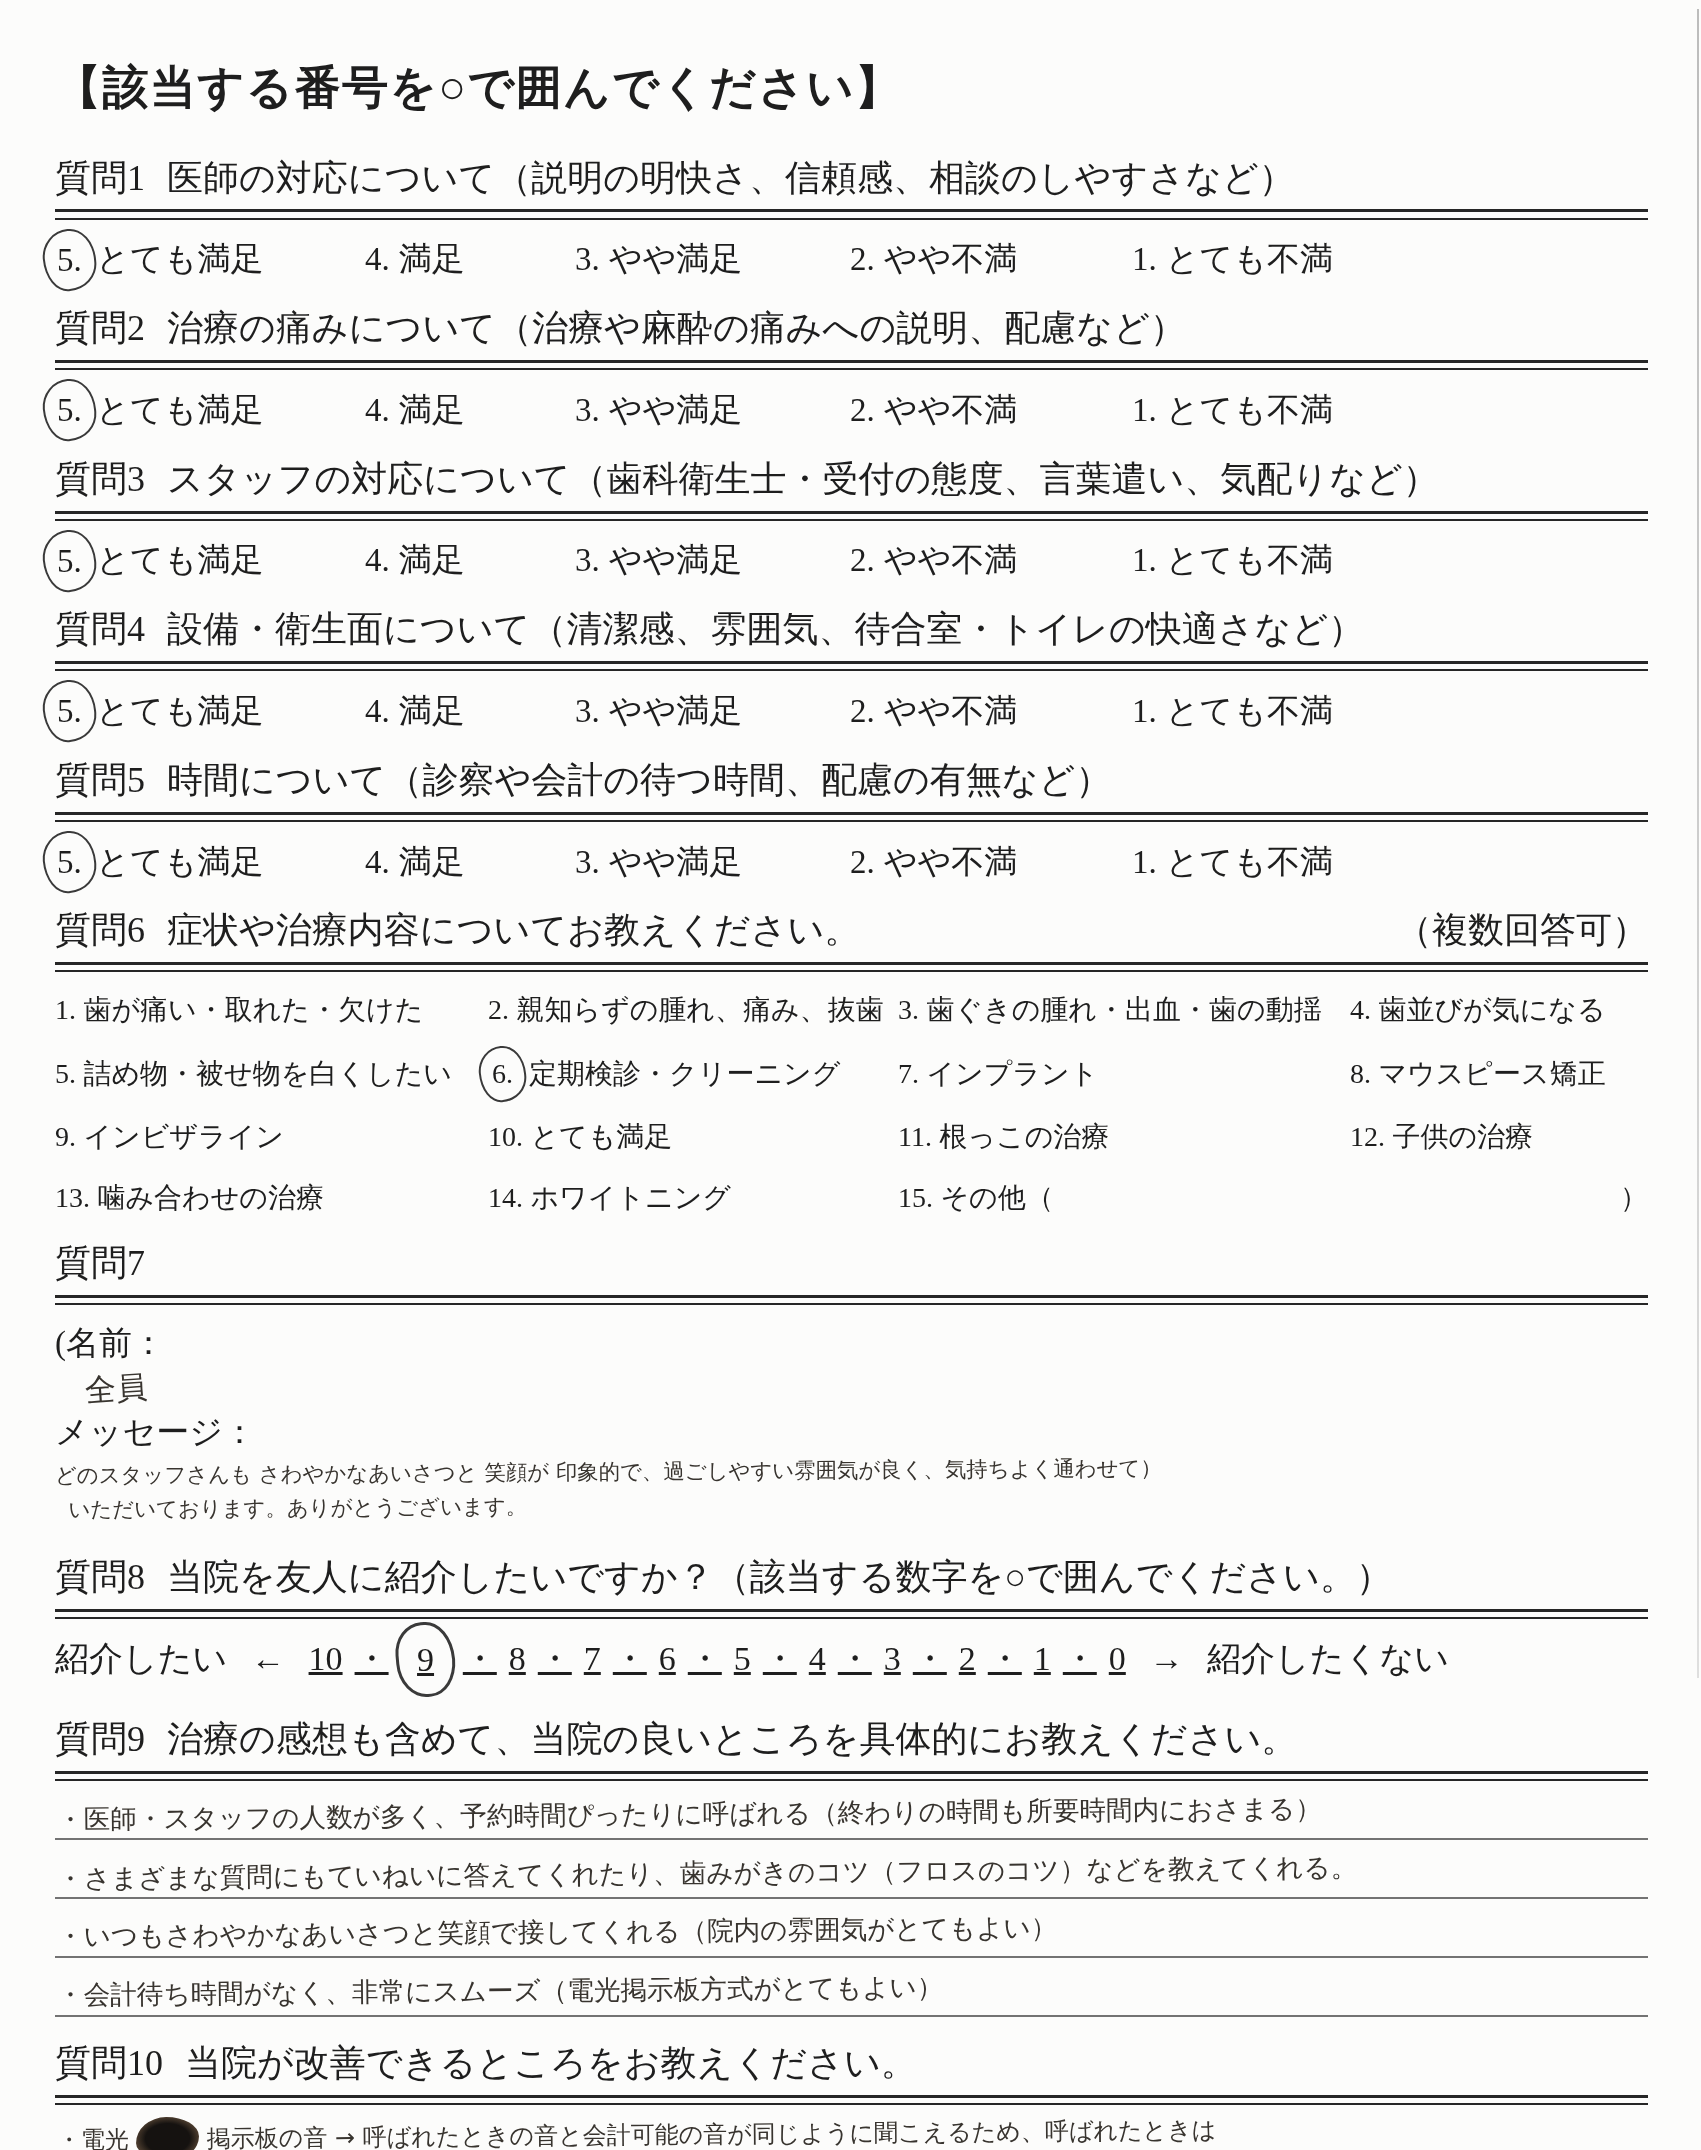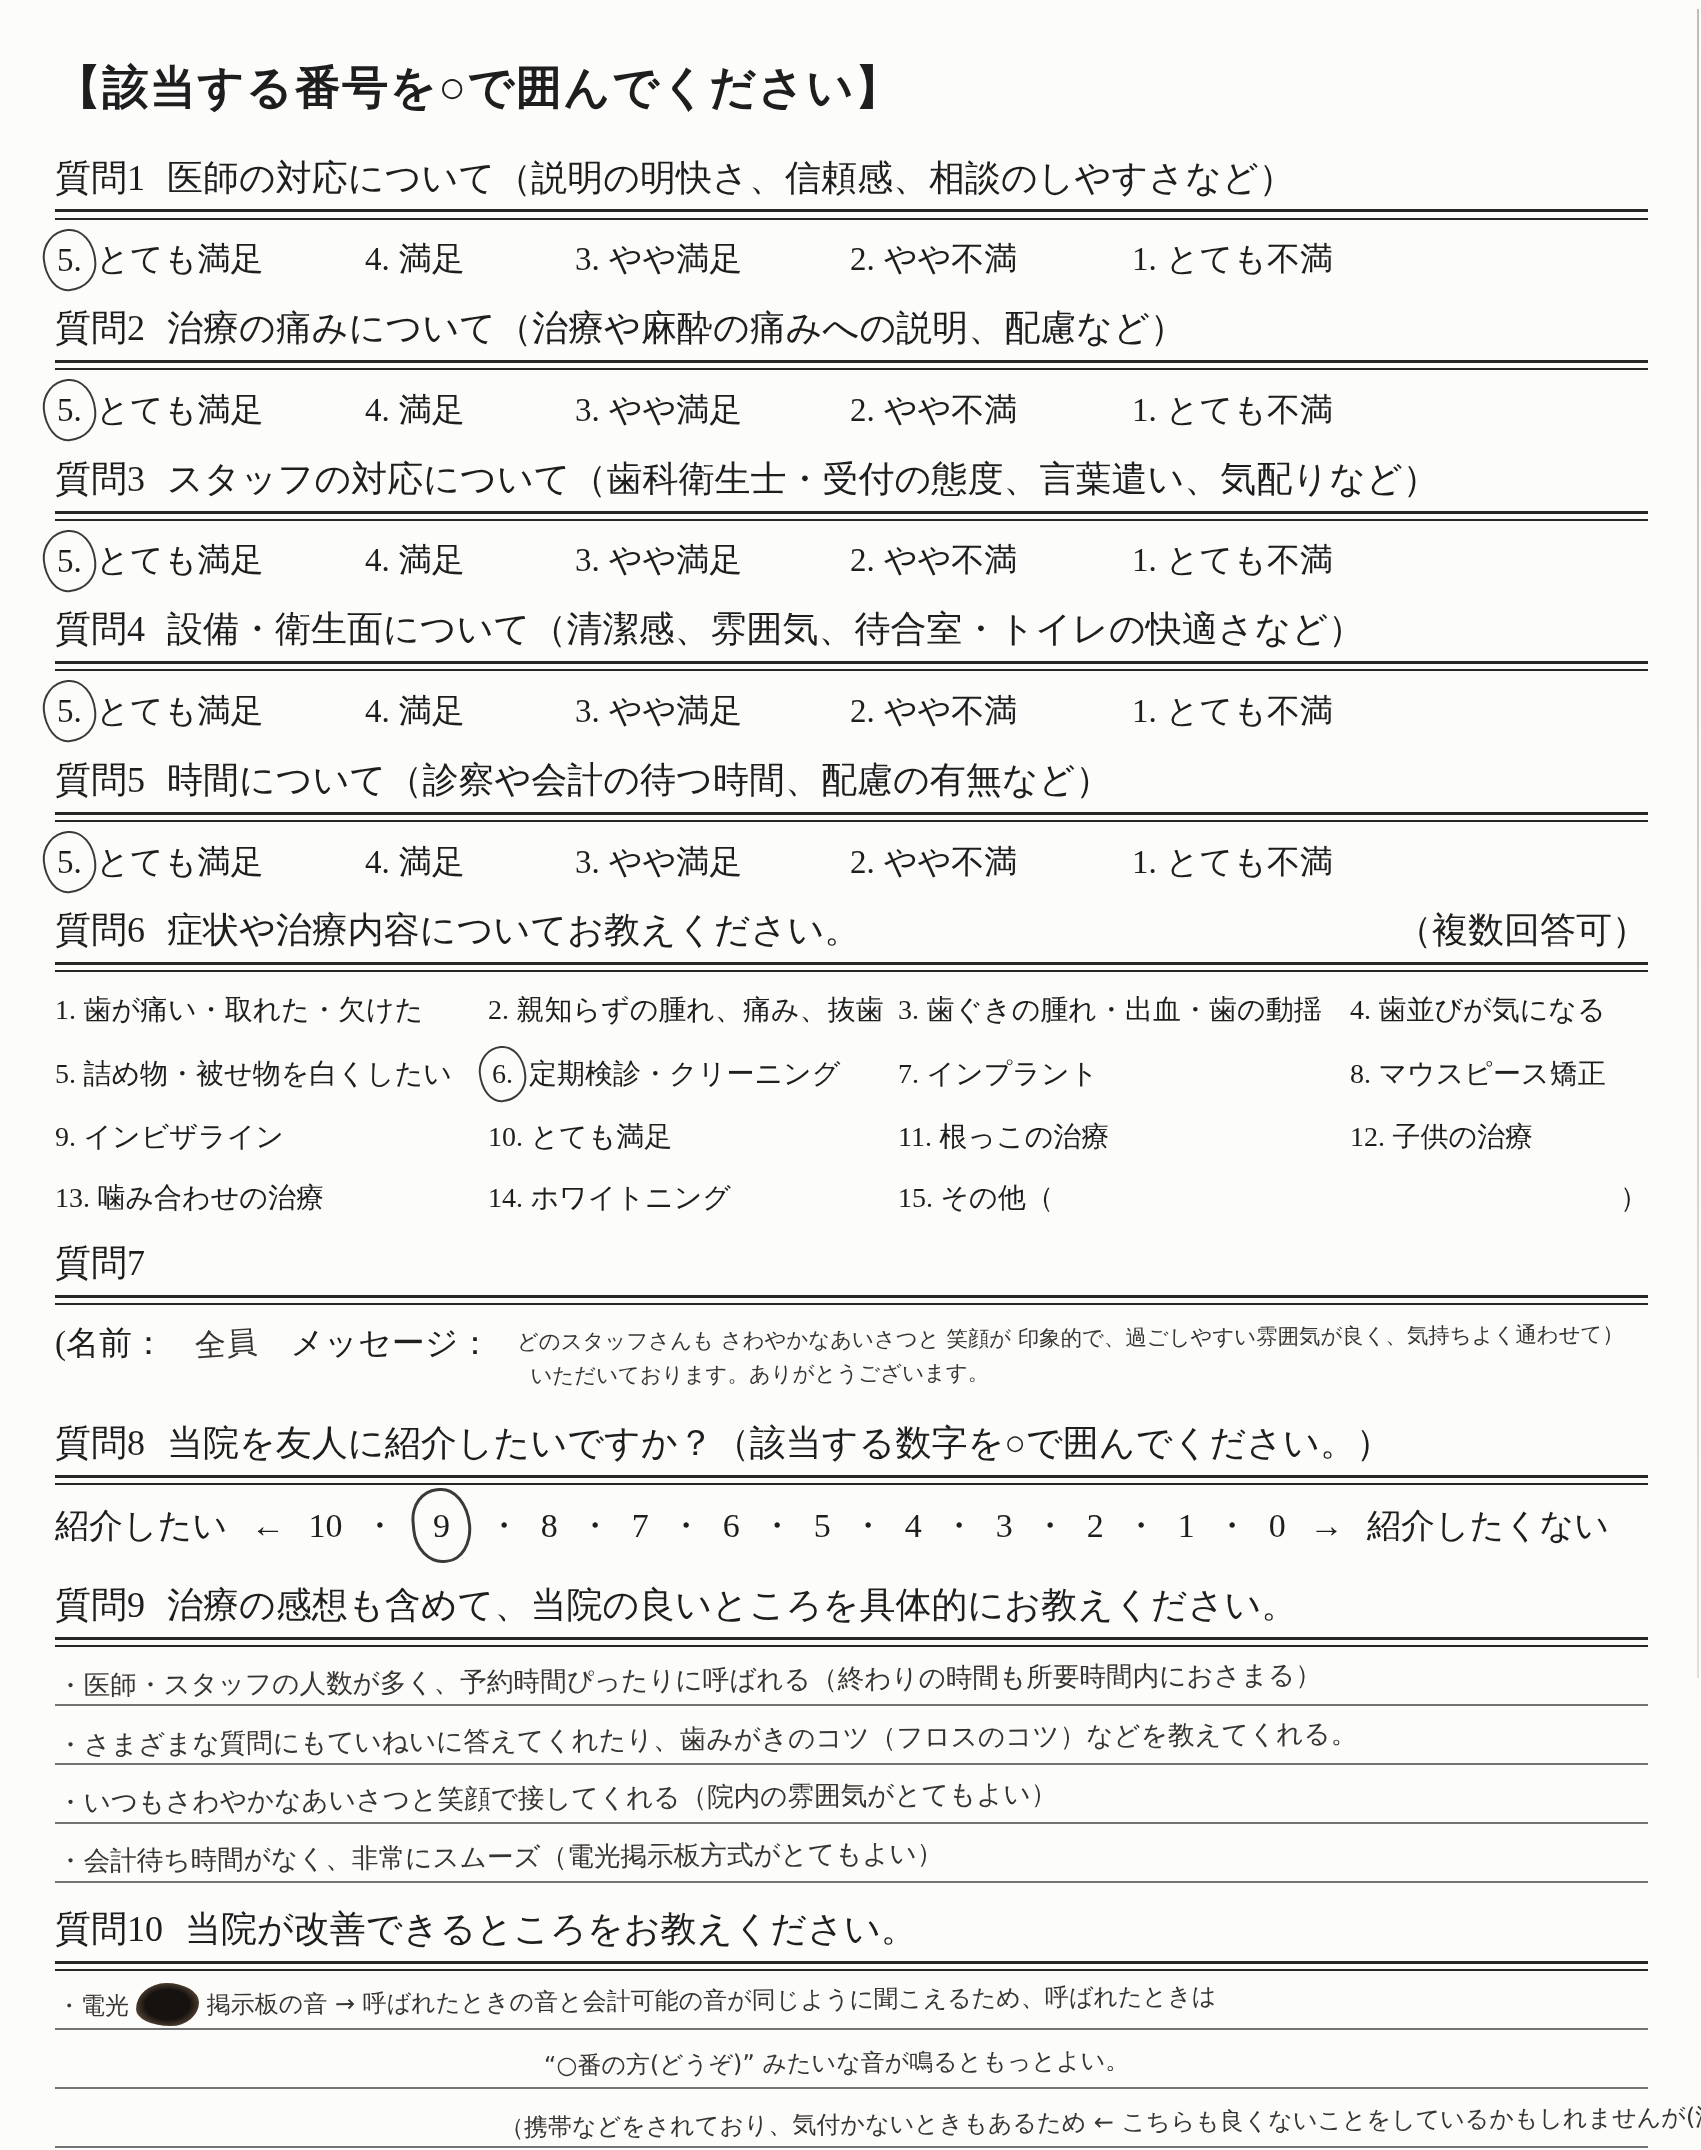--- a/index.html
+++ b/index.html
@@ -31,29 +31,29 @@
   .circ>span{transform:rotate(5deg);}
 
   .sec{margin-bottom:25px;}
   .q6-grid{display:grid;grid-template-columns:433px 410px 452px 1fr;row-gap:23.6px;margin-top:19px;font-size:28px;}
   .q6-opt{white-space:nowrap;display:flex;align-items:center;}
   .q6-opt .num{margin-right:7.4px;}
   .q6-close{justify-content:flex-end;}
   .circ.c6{min-width:47px;height:56px;margin:-7.4px 3px -7.4px -8.9px;border-width:2.2px;}
 
   .hw{font-family:"DejaVu Sans",sans-serif;color:#38342f;}
-  .q7-row{display:flex;align-items:flex-start;margin-top:16px;font-size:33px;padding-bottom:7.4px;}
+  .q7-row{display:flex;align-items:flex-start;margin-top:16px;font-size:33px;padding-bottom:7.4px;flex-direction:column;}
   .q7-name{font-size:31px;margin:1.5px 34px 0 29.5px;transform:rotate(-4deg);white-space:nowrap;}
   .q7-msg-label{margin-right:25px;white-space:nowrap;}
   .q7-msg{font-size:21.4px;line-height:1.6;transform:rotate(-0.4deg);flex:1;min-width:0;}
   .q7-msg .l2{margin-left:13.3px;}
 
   .scale-row{display:flex;align-items:center;margin-top:17.7px;font-size:34px;padding-bottom:10.3px;}
   .arrow{margin:0 23.6px;}
-  .nums{display:inline-flex;align-items:center;gap:20px;}
+  .nums{display:inline-flex;align-items:center;gap:12px;text-decoration:underline;}
   .circ.c9{min-width:59px;height:75px;margin:-16px -4.4px;border-width:3px;border-radius:50% 50% 48% 52%/44% 56% 50% 50%;}
 
   .rule-row{border-bottom:2px solid #737373;min-height:59px;display:flex;align-items:flex-end;padding:3px 1.5px 5.9px;box-sizing:border-box;}
   .ans{font-size:26.6px;transform:rotate(-0.5deg);white-space:nowrap;}
   .ans-sm{font-size:24px;}
   .q10-l2{padding-left:487px;}
   .q10-l3{padding-left:443px;}
   .empty-row{min-height:46px;}
   .scribble{display:inline-block;width:63px;height:43px;margin:0 7.4px;vertical-align:middle;
     background:radial-gradient(closest-side,#151210 70%,#4a3b2d);

